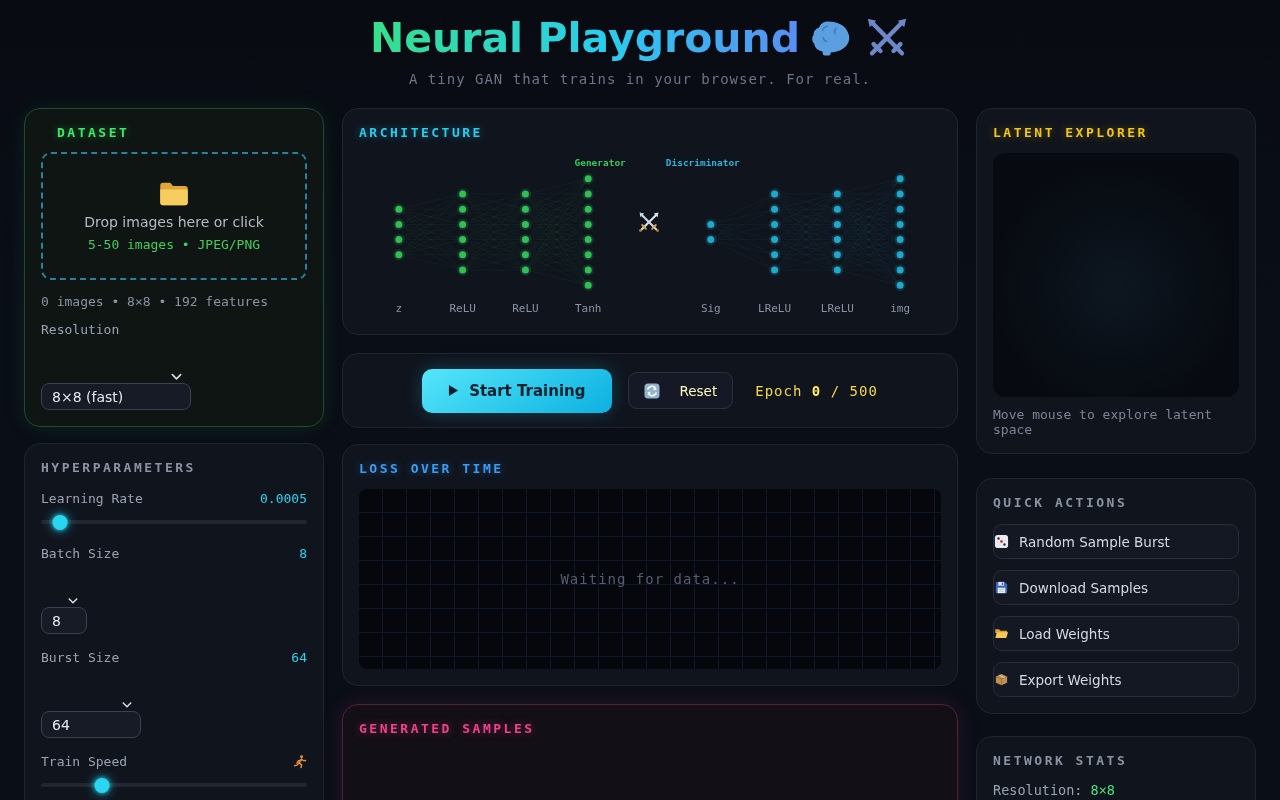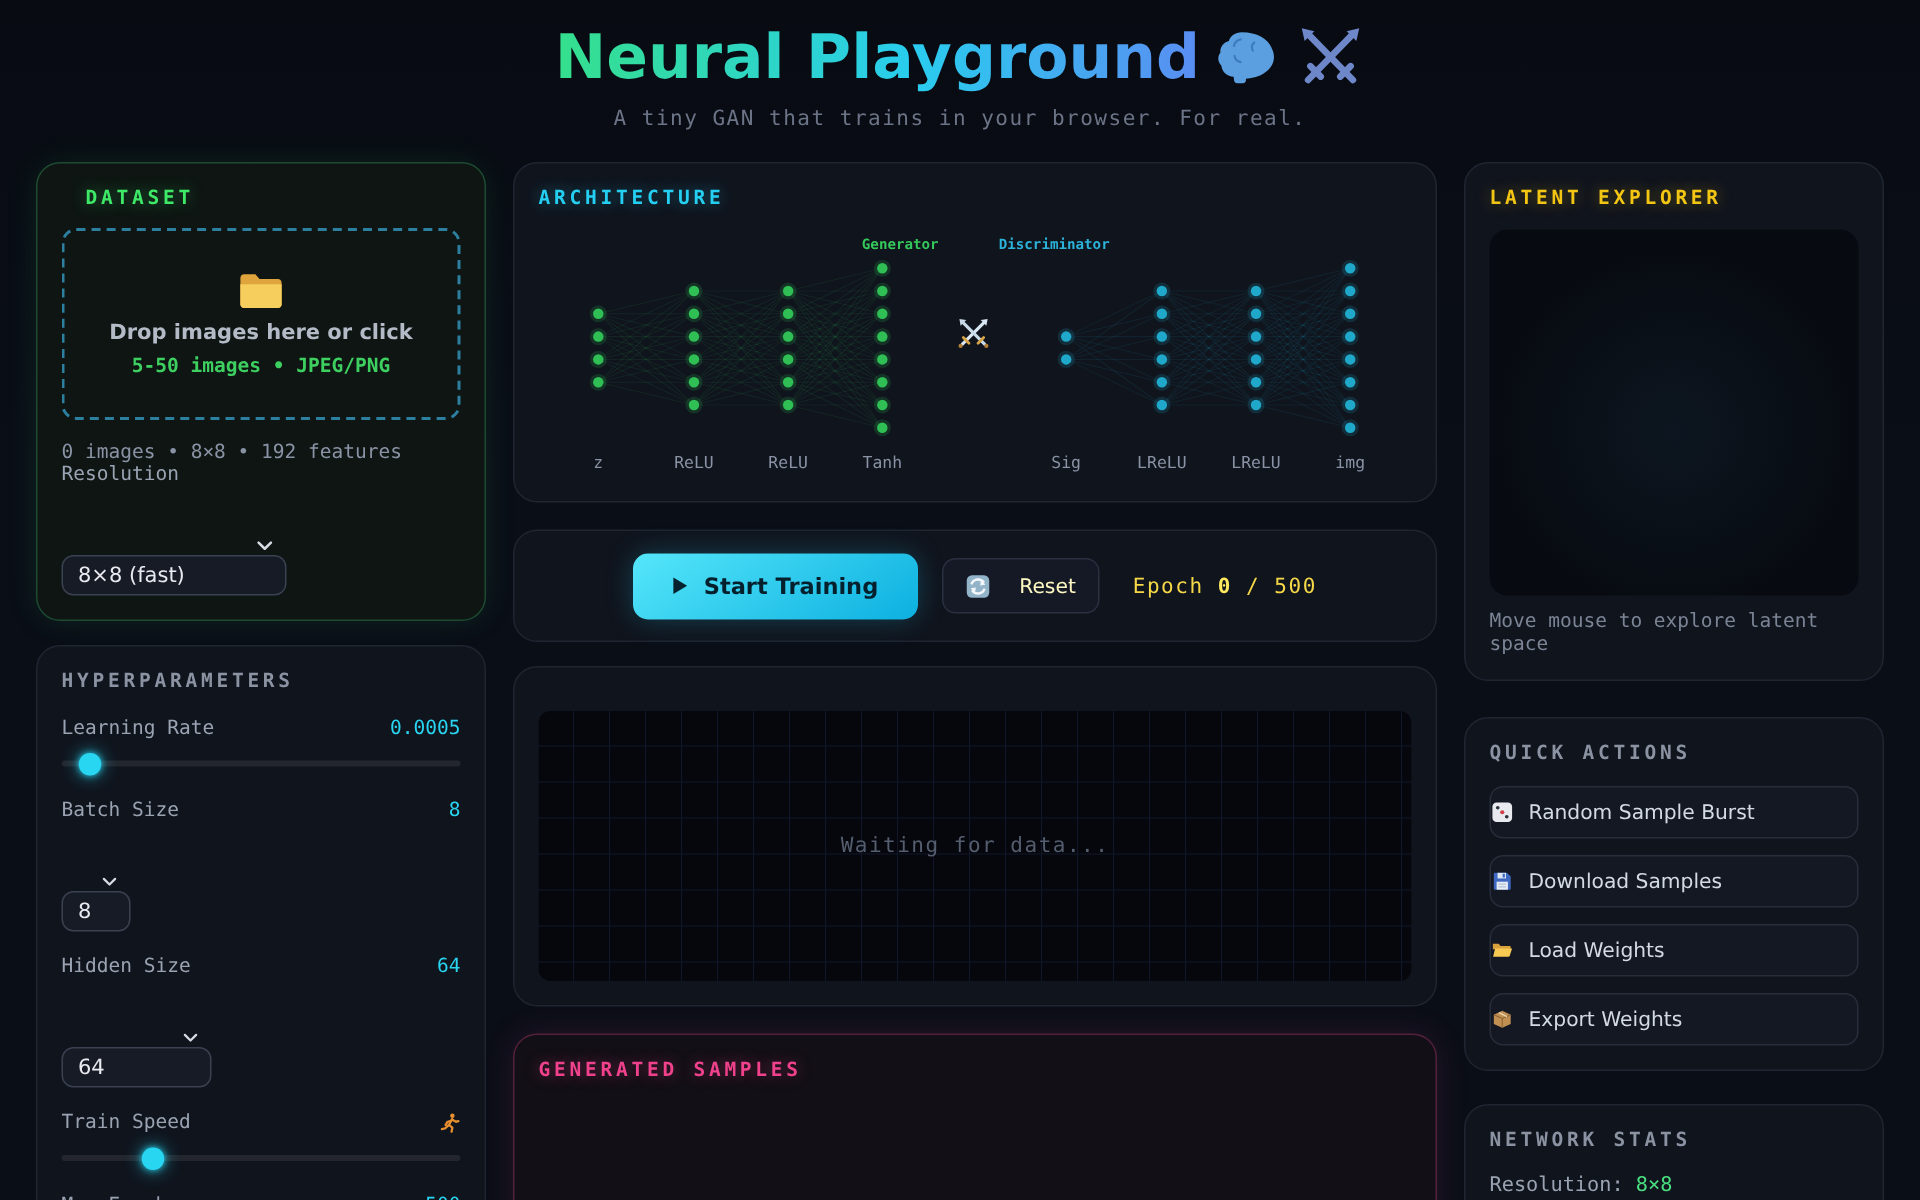--- a/index.html
+++ b/index.html
@@ -43,26 +43,26 @@
   .glow-pink   { color: #f0428c; text-shadow: 0 0 10px rgba(240,66,140,.45); }
 
   
   .panel-dataset {
     background: #0e1513; border-color: #1d4a31;
     box-shadow: 0 0 22px rgba(46, 224, 94, .10);
   }
   .dropzone {
     margin-top: 12px; height: 128px; border: 2px dashed #2d7fa0; border-radius: 10px;
     display: flex; flex-direction: column; align-items: center; justify-content: center;
-    gap: 7px; cursor: pointer; font-weight: bold;
+    gap: 7px; cursor: pointer;
   }
   .dropzone .line1 { font-family: "DejaVu Sans", sans-serif; font-size: 14px; color: #b4bbc7; }
   .dropzone .line2 { font-size: 13px; color: #3dd060; }
   .dataset-summary { margin-top: 14px; font-size: 13px; color: #8a93a5; }
-  .field-label { font-size: 13px; color: #9aa3b2; }
+  .field-label { margin-top: 13px; font-size: 13px; color: #9aa3b2; }
 
   .select-wrap { position: relative; display: inline-block; margin-top: 6px; }
   select {
     appearance: none; -webkit-appearance: none;
     background: #171b26; color: #e8eaef; border: 1px solid #3a4150; border-radius: 8px;
     font-family: "DejaVu Sans", sans-serif; font-size: 14px;
     height: 27px; padding: 0 26px 0 10px; width: 100%; cursor: pointer; margin-top: 40px;
   }
   .select-wrap .chev { position: absolute; right: 9px; top: 50%; transform: translateY(-50%); pointer-events: none; display: flex; }
   .w-resolution { width: 150px; }
@@ -234,21 +234,21 @@
           <span class="chev icon">
             <svg width="10" height="7" viewBox="0 0 12 8">
                 <path d="M1.5 1.5 6 6l4.5-4.5" stroke="#d6dbe3" stroke-width="1.8" fill="none" stroke-linecap="round" stroke-linejoin="round"></path>
               </svg>
           </span>
         </div>
       </div>
 
       <div class="hp-row">
         <div class="hp-head">
-          <span class="hp-label">Hidden Size</span>
+          <span class="hp-label">Burst Size</span>
           <span class="hp-value">64</span>
         </div>
         <div class="select-wrap w-hidden">
           <select>
             <option>64</option>
           </select>
           <span class="chev icon">
             <svg width="10" height="7" viewBox="0 0 12 8">
                 <path d="M1.5 1.5 6 6l4.5-4.5" stroke="#d6dbe3" stroke-width="1.8" fill="none" stroke-linecap="round" stroke-linejoin="round"></path>
               </svg>
@@ -644,20 +644,21 @@
       </button>
       <div class="epoch">
         <span>Epoch</span>
         <b>0</b>
         <span>/</span>
         <span>500</span>
       </div>
     </div>
 
     <div class="panel" style="margin-top:16px;">
+      <div class="panel-title glow-blue">LOSS OVER TIME</div>
       <div class="chart">
         <div class="waiting">Waiting for data...</div>
       </div>
     </div>
 
     <div class="panel panel-samples" style="margin-top:18px;">
       <div class="panel-title glow-pink">GENERATED SAMPLES</div>
     </div>
   </div>
 

